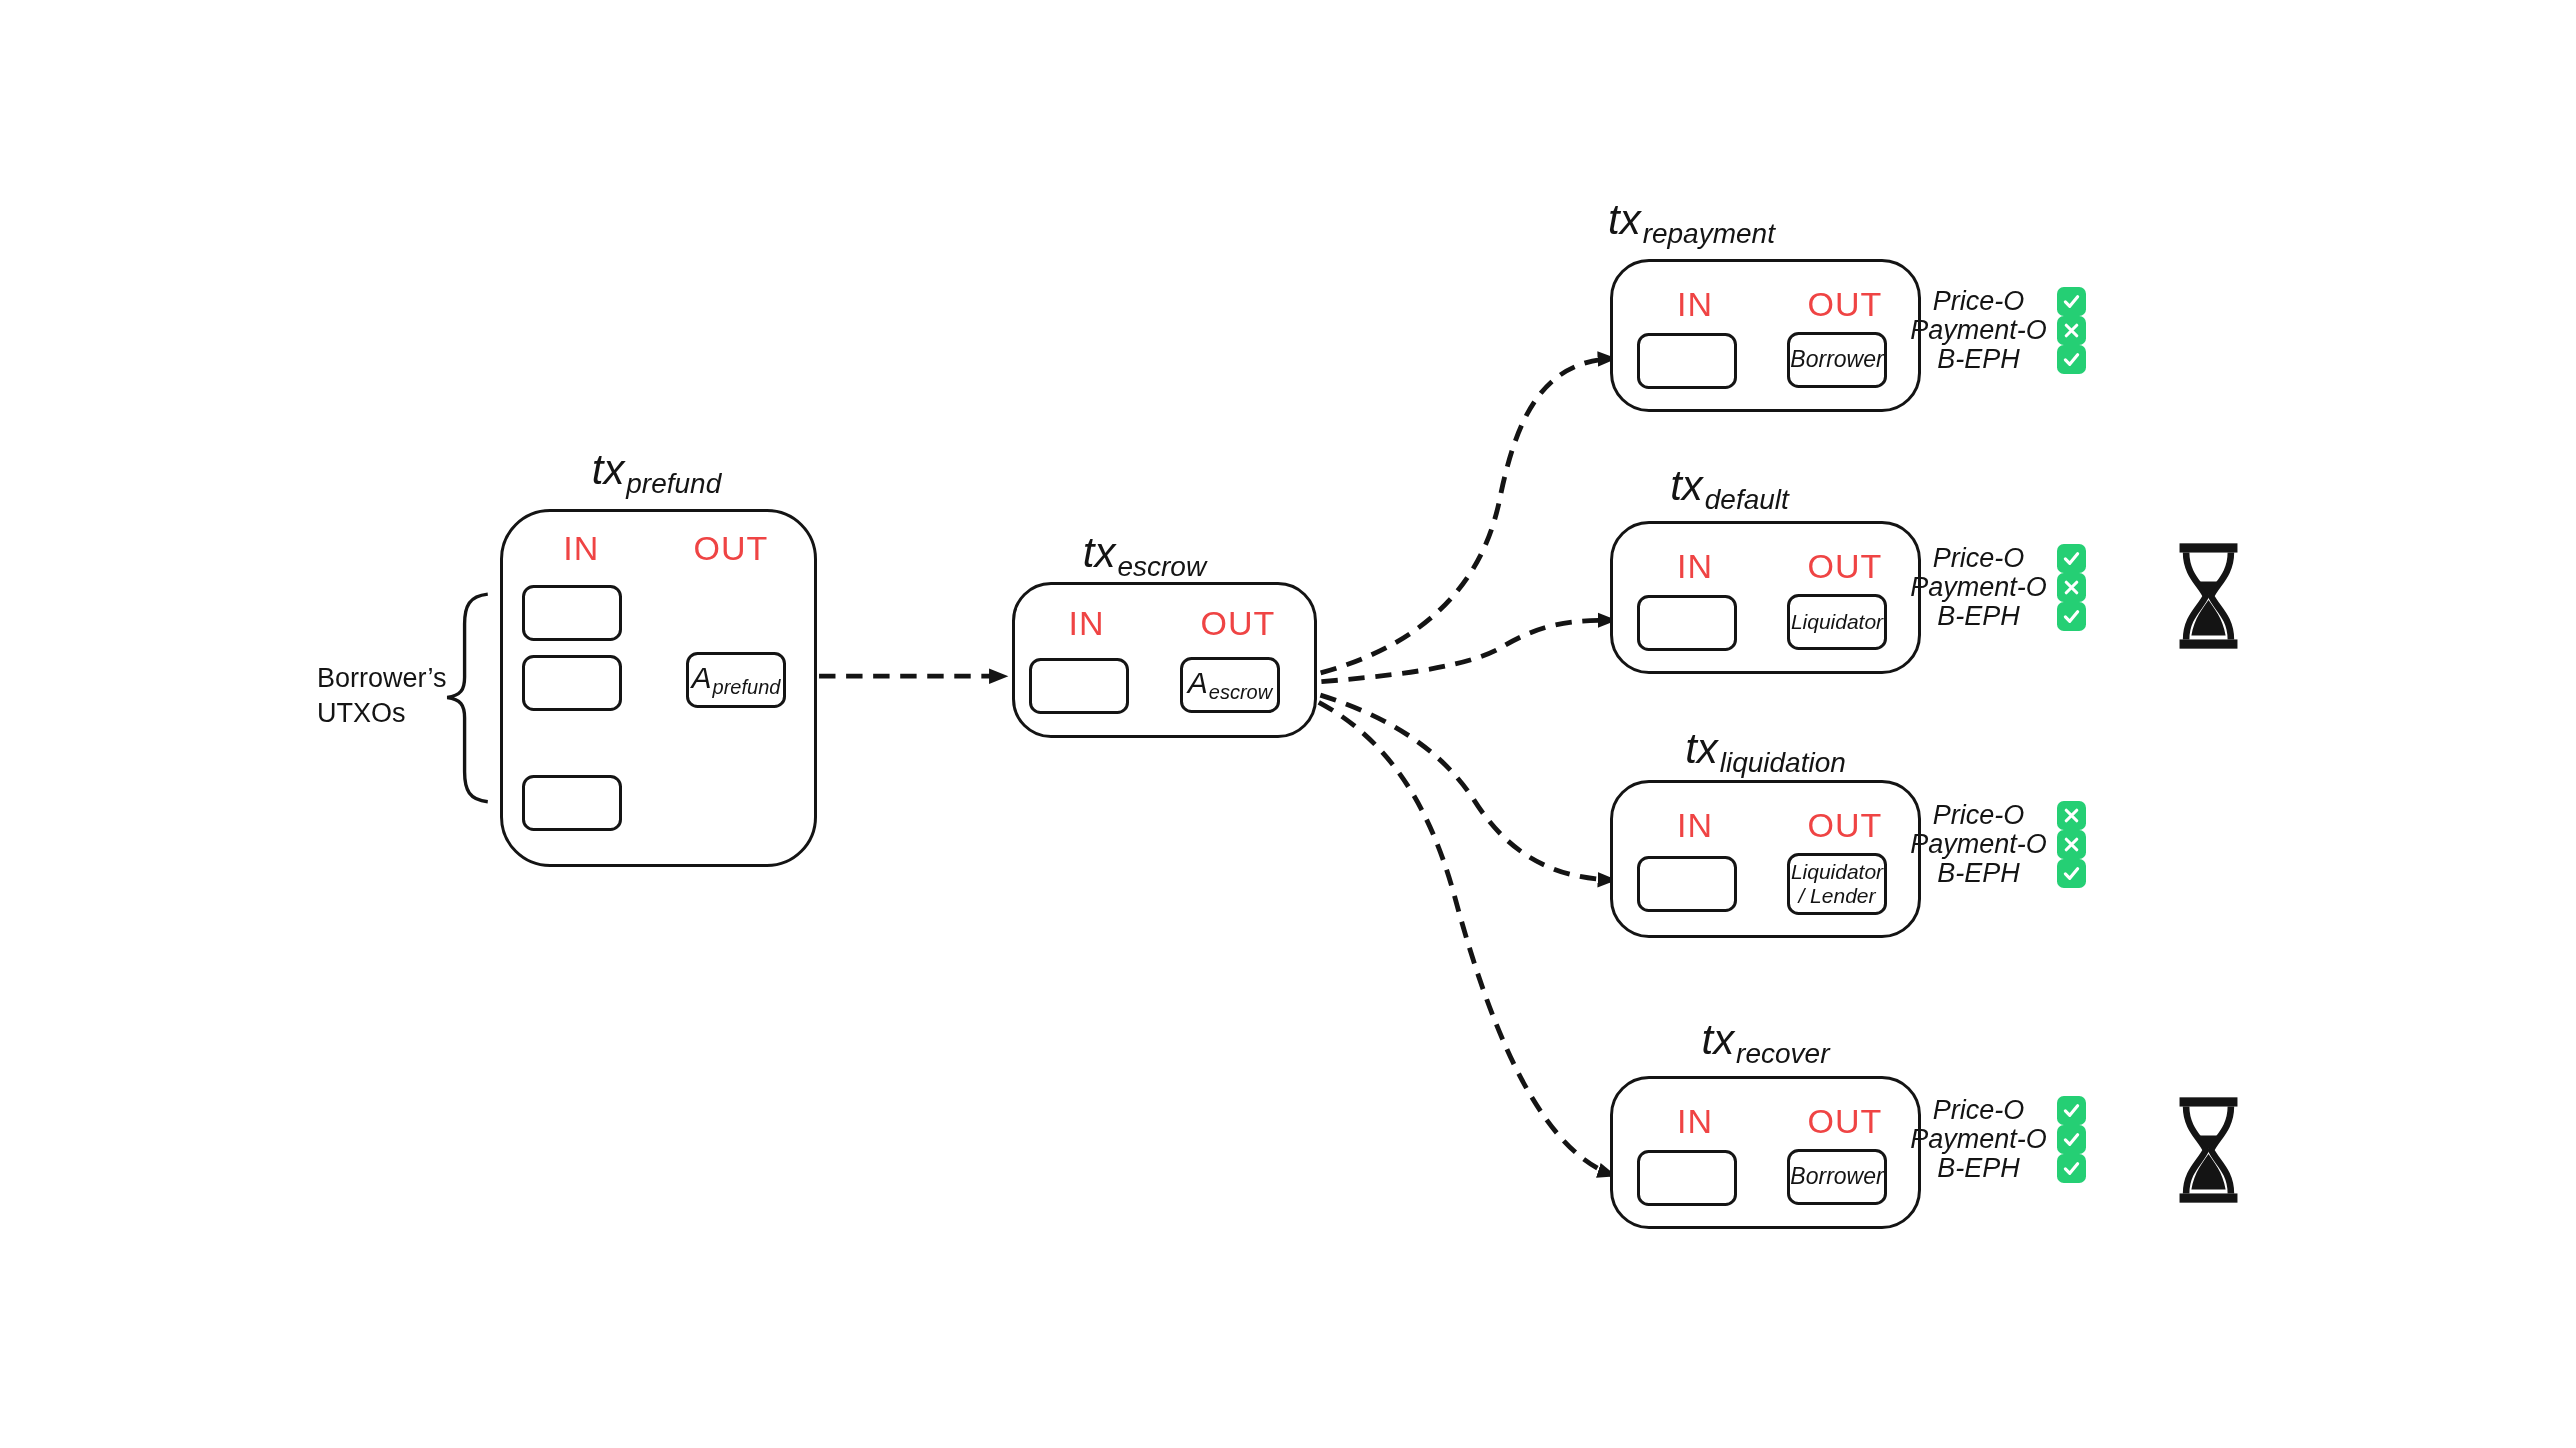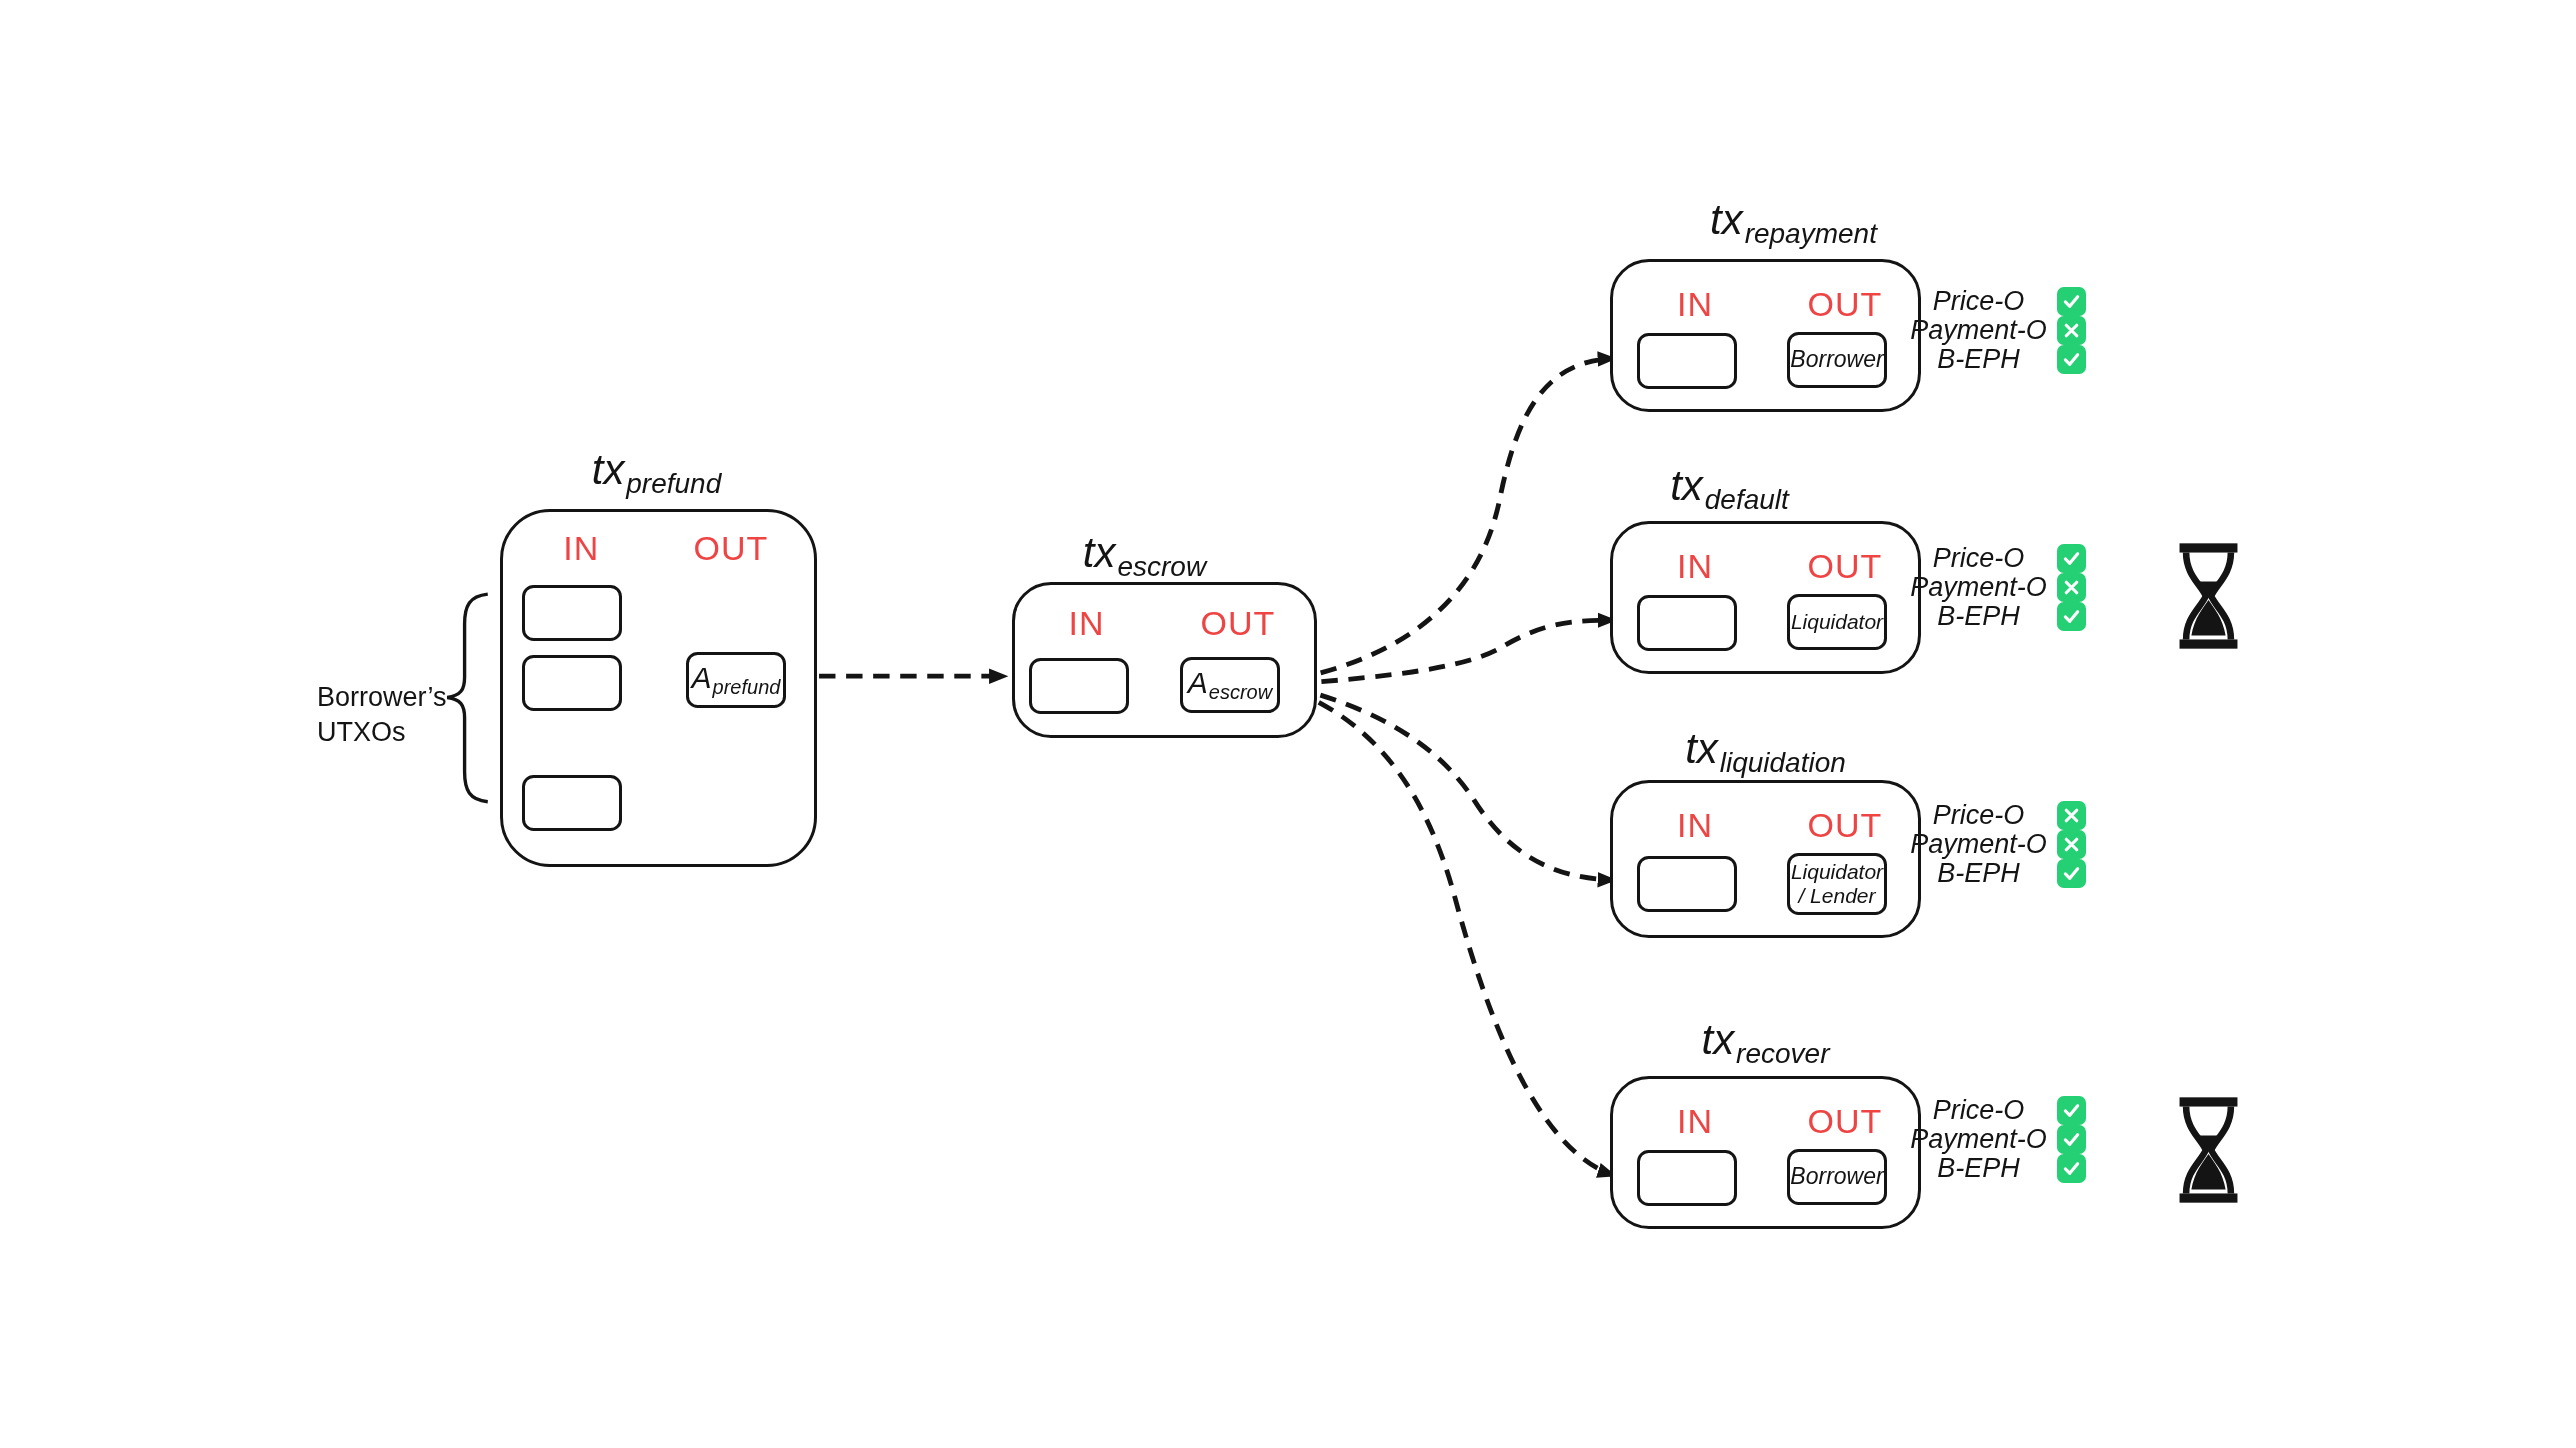--- a/index.html
+++ b/index.html
@@ -60,21 +60,20 @@
     line-height: 1.12;
     text-align: center;
     white-space: nowrap;
   }
   .slot-text.small { font-size: 21px; }
   .brace-label {
     position: absolute;
     font-size: 27px;
     line-height: 1.3;
     white-space: nowrap;
-    margin-top: 19px;
   }
   .cond-label {
     position: absolute;
     width: 193px;
     height: 33px;
     line-height: 33px;
     font-size: 27px;
     font-style: italic;
     text-align: center;
     white-space: nowrap;
@@ -159,21 +158,21 @@
     <div class="io-label" style="left:165px; top:19.3px; width:116px;">OUT</div>
 
     <div class="slot" style="left:13.5px; top:73px;"></div>
     <div class="slot" style="left:165px; top:72px;">
       <span class="slot-math">
         <span class="m-main">A</span><span class="m-sub">escrow</span>
       </span>
     </div>
   </div>
 
-  <div class="tx-title" style="left:1663px; top:196px; width:261px;">
+  <div class="tx-title" style="left:1561px; top:196px; width:261px;">
     <span class="tx-main">tx</span><span class="tx-sub">repayment</span>
   </div>
   <div class="tx-box" style="left:1610px; top:259px; width:311px; height:153px; border-radius:39px;">
     <div class="io-label" style="left:24px; top:23px; width:116px;">IN</div>
     <div class="io-label" style="left:174px; top:23px; width:116px;">OUT</div>
     <div class="slot" style="left:24px; top:71px;"></div>
     <div class="slot" style="left:174px; top:70px;">
       <div class="slot-text">Borrower</div>
     </div>
   </div>

